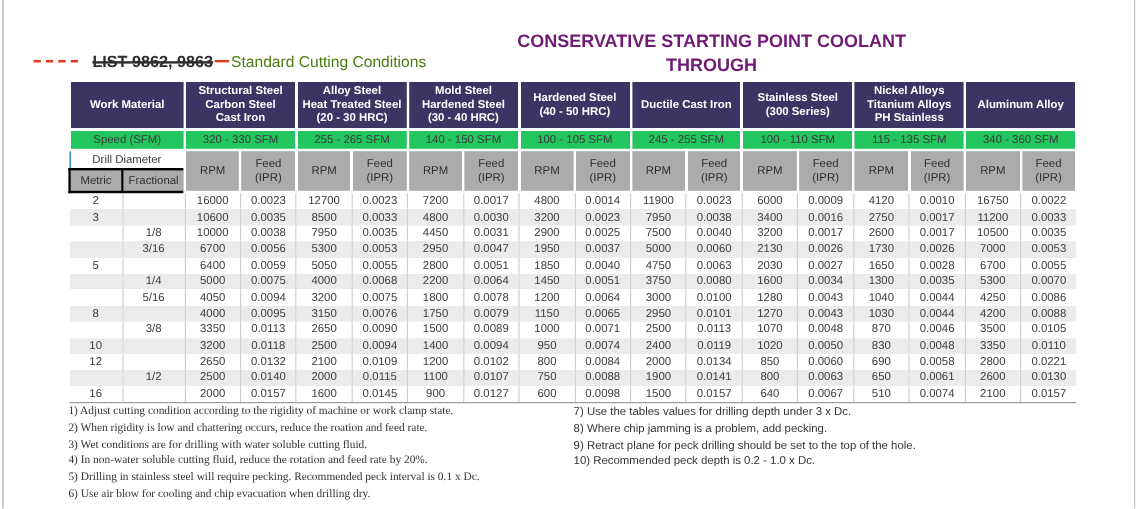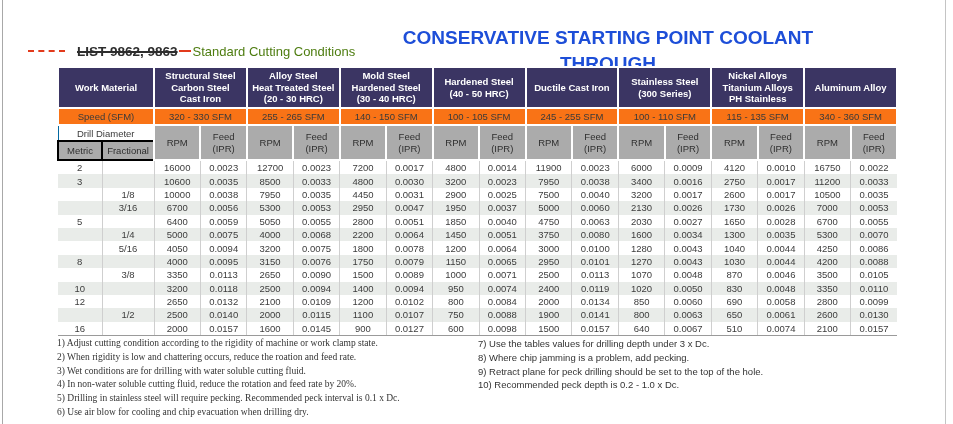--- a/index.html
+++ b/index.html
@@ -2,37 +2,37 @@
 <html><head>
 <meta charset="utf-8">
 <style>
   html,body{margin:0;padding:0;background:#fff;}
   .page{position:relative;width:953px;height:424px;background:#ffffff;overflow:hidden;
         font-family:"Liberation Sans",sans-serif;color:#3a3a3a;}
   .edge{position:absolute;top:0;bottom:0;width:1px;background:#a8a8a8;}
   .edge.left{left:2px;}
   .edge.right{left:945px;background:#c4c4c4;}
 
-  .doc-title{position:absolute;left:388px;top:25px;width:440px;text-align:center;
-             font-size:19px;font-weight:bold;line-height:1.35;color:#1d4ed8;}
+  .doc-title{position:absolute;left:373px;top:25px;width:440px;text-align:center;
+             font-size:15px;font-weight:bold;line-height:1.35;color:#701a75;}
 
   .annot-line{position:absolute;left:28px;top:42px;height:18px;display:flex;align-items:center;white-space:nowrap;}
   .red-dash{height:0;border-top:2.5px dashed #e23a1c;display:inline-block;}
   .red-dash.long{width:37px;}
   .red-dash.short{width:12px;}
   .list-label{font-size:13.5px;font-weight:bold;color:#2d2d2d;
               text-decoration:line-through;text-decoration-thickness:2px;margin:0 1px;padding-left:11px;}
   .subtitle{font-size:13px;color:#4d7c0f;margin-left:2px;}
 
   table.cut{position:absolute;left:57px;top:66px;width:841px;border-collapse:collapse;
             table-layout:fixed;font-size:9.5px;}
   table.cut td,table.cut th{padding:0;text-align:center;vertical-align:middle;overflow:hidden;}
   th.work,th.mat{background:#3b3563;color:#ffffff;border:2px solid #ffffff;
                  font-weight:bold;font-size:9.5px;line-height:1.25;height:39px;white-space:pre-line;}
-  td.speedlbl,td.speed{background:#f97316;border:2px solid #ffffff;height:15px;
+  td.speedlbl,td.speed{background:#22c55e;border:2px solid #ffffff;height:15px;
                        font-size:9.5px;color:#3a3a3a;}
   td.drill{background:#ffffff;border:1px solid #0369a1;height:14px;font-size:9.5px;}
   td.rf{background:#ababab;border:2px solid #ffffff;color:#2f2f2f;font-size:9.5px;
         line-height:1.2;white-space:pre-line;}
   td.mf{background:#ababab;border:2px solid #000000;height:17px;font-size:9.5px;color:#2f2f2f;}
   tr.data td{height:13.4px;border-right:1px solid #cfcfcf;font-size:9.5px;color:#3c3c3c;
              background:#ffffff;}
   tr.data td:last-child{border-right:none;}
   tr.data.alt td{background:#e9ece9;}
   tr.data.first td{border-top:1px solid #bdbdbd;}
@@ -341,21 +341,21 @@
           <td>0.0102</td>
           <td>800</td>
           <td>0.0084</td>
           <td>2000</td>
           <td>0.0134</td>
           <td>850</td>
           <td>0.0060</td>
           <td>690</td>
           <td>0.0058</td>
           <td>2800</td>
-          <td>0.0099</td>
+          <td>0.0221</td>
         </tr>
         <tr class="data alt">
           <td></td>
           <td>1/2</td>
           <td>2500</td>
           <td>0.0140</td>
           <td>2000</td>
           <td>0.0115</td>
           <td>1100</td>
           <td>0.0107</td>

